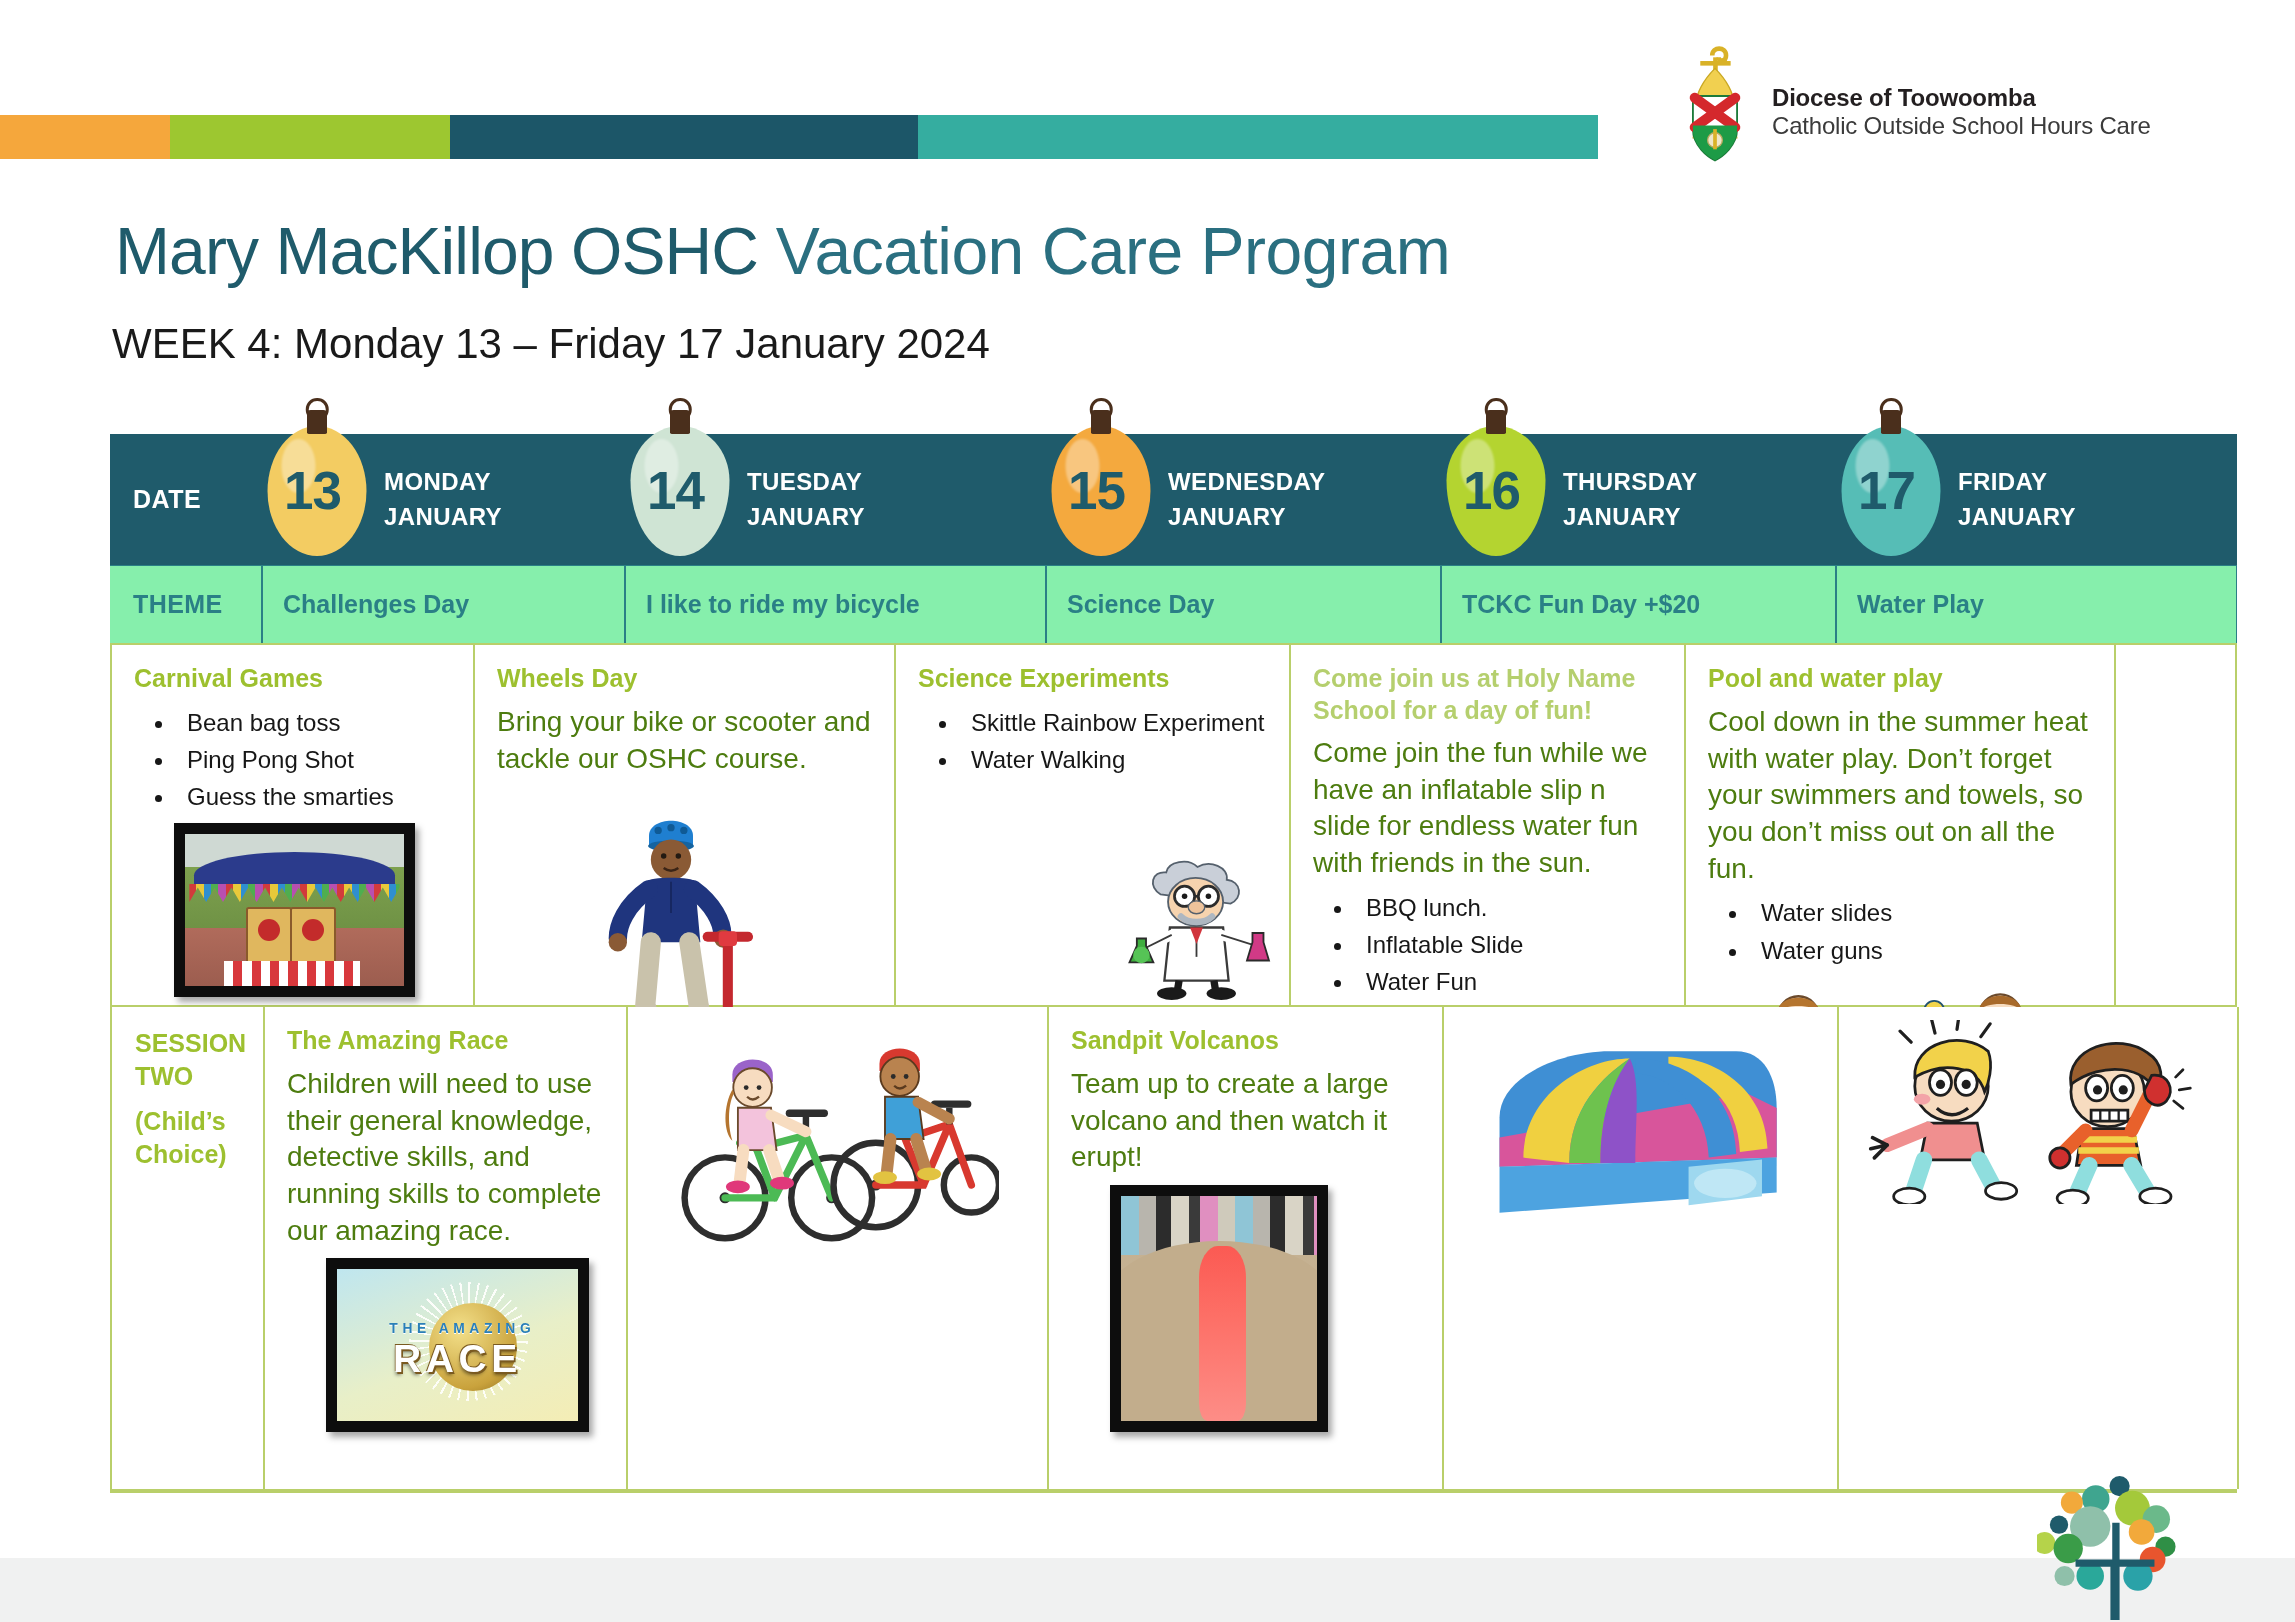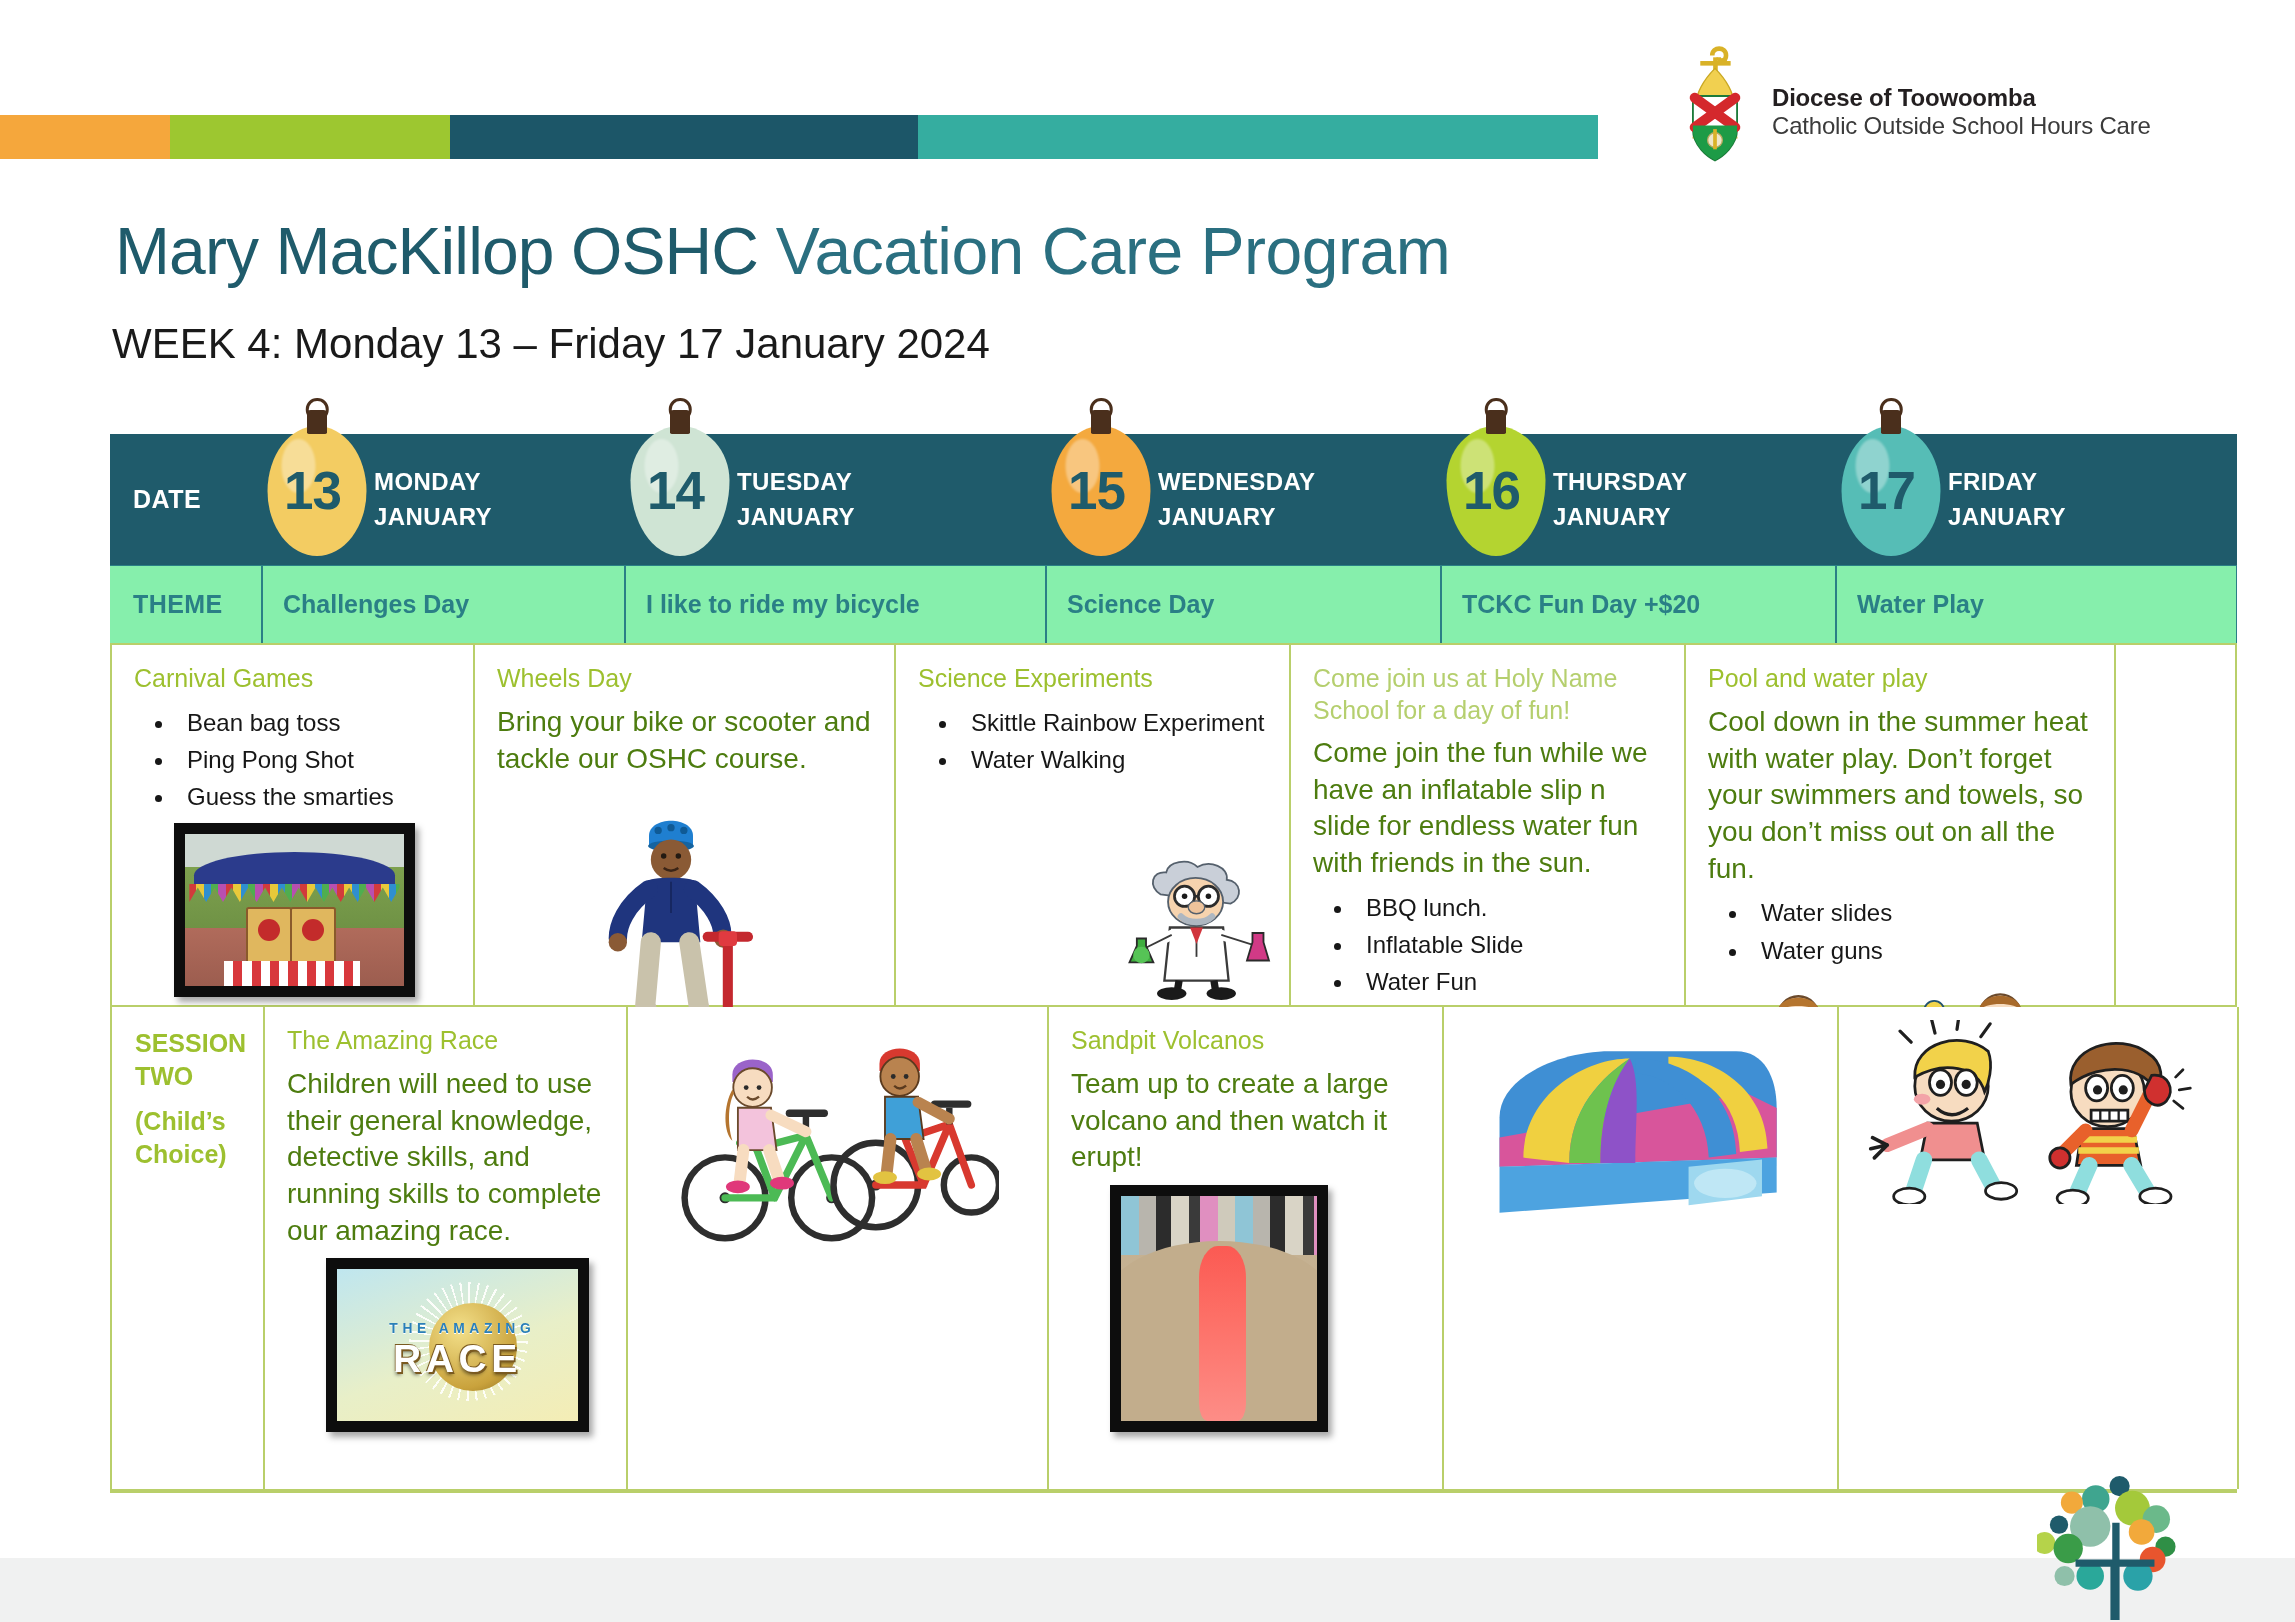--- a/index.html
+++ b/index.html
@@ -46,37 +46,37 @@
   .orn-ring{position:absolute;left:50%;transform:translateX(-50%);top:1.8px;width:16.5px;height:16.5px;
            border:3.7px solid #4a2f1c;border-radius:50%;z-index:2;background:transparent;}
   .orn-body{position:absolute;left:50%;transform:translateX(-50%);top:29px;width:99px;height:130px;z-index:1;}
   .orn-num{position:absolute;left:0;top:29px;width:99px;height:130px;z-index:4;
            display:flex;align-items:center;justify-content:center;
            font-size:53px;font-weight:bold;color:#1f5b6b;letter-spacing:-0.9px;}
   .orn-sh-round{border-radius:50%;}
   .orn-sh-teardrop{border-radius:50% 50% 50% 50% / 42% 42% 58% 58%;}
   .orn-gloss{position:absolute;left:14%;top:10%;width:34%;height:42%;background:rgba(255,255,255,0.34);
              border-radius:50%;filter:blur(0.9px);}
-  .daytext{margin-left:3px;color:#ffffff;font-size:24px;font-weight:bold;line-height:1.42;letter-spacing:0.4px;}
+  .daytext{margin-left:13px;color:#ffffff;font-size:24px;font-weight:bold;line-height:1.42;letter-spacing:0.4px;}
 
   
   #theme-row{display:flex;background:#86efac;border-top:1.8px solid #2a7f86;border-bottom:2.8px solid #b9cf6a;}
   #theme-row .cell{border-right:2.8px solid #2a7f86;box-sizing:border-box;padding:24px 20px;
                    color:#2a7f86;font-size:25px;font-weight:bold;height:77px;}
   #theme-row .cell:last-child{border-right:1.8px solid #2a7f86;}
   #theme-row .lbl{flex:0 0 153px;padding-left:23px;letter-spacing:0.4px;}
 
   
   .srow{display:flex;}
   .scell{border-right:2.8px solid #b9cf6a;box-sizing:border-box;position:relative;background:#ffffff;}
   .scell:last-child{border-right:2.8px solid #b9cf6a;}
   .slabel{flex:0 0 153px;padding:20px 0 0 23px;color:#9dc02f;font-size:25px;font-weight:bold;line-height:1.3;}
   .slabel .sub{display:block;margin-top:13px;}
   .sbody{padding:18.4px 22px 9.2px 22px;}
-  .sbody h4{margin:0 0 9.2px 0;font-size:25px;font-weight:normal;color:#9dc02f;line-height:1.25;}
+  .sbody h4{margin:0 0 9.2px 0;font-size:25px;font-weight:bold;color:#9dc02f;line-height:1.25;}
   .sbody h4.teal-green{color:#b5cf6e;}
   .sbody p{margin:0 0 7.3px 0;font-size:28px;color:#4d7c0f;line-height:1.31;}
   .sbody ul{margin:5.5px 0 0 0;padding-left:42px;}
   .sbody li{font-size:24px;color:#171717;line-height:1.55;padding-left:11px;}
 
   
   .c-lbl{flex:0 0 153px;}
   .c-mon{flex:0 0 363px;}
   .c-tue{flex:0 0 421px;}
   .c-wed{flex:0 0 395px;}

